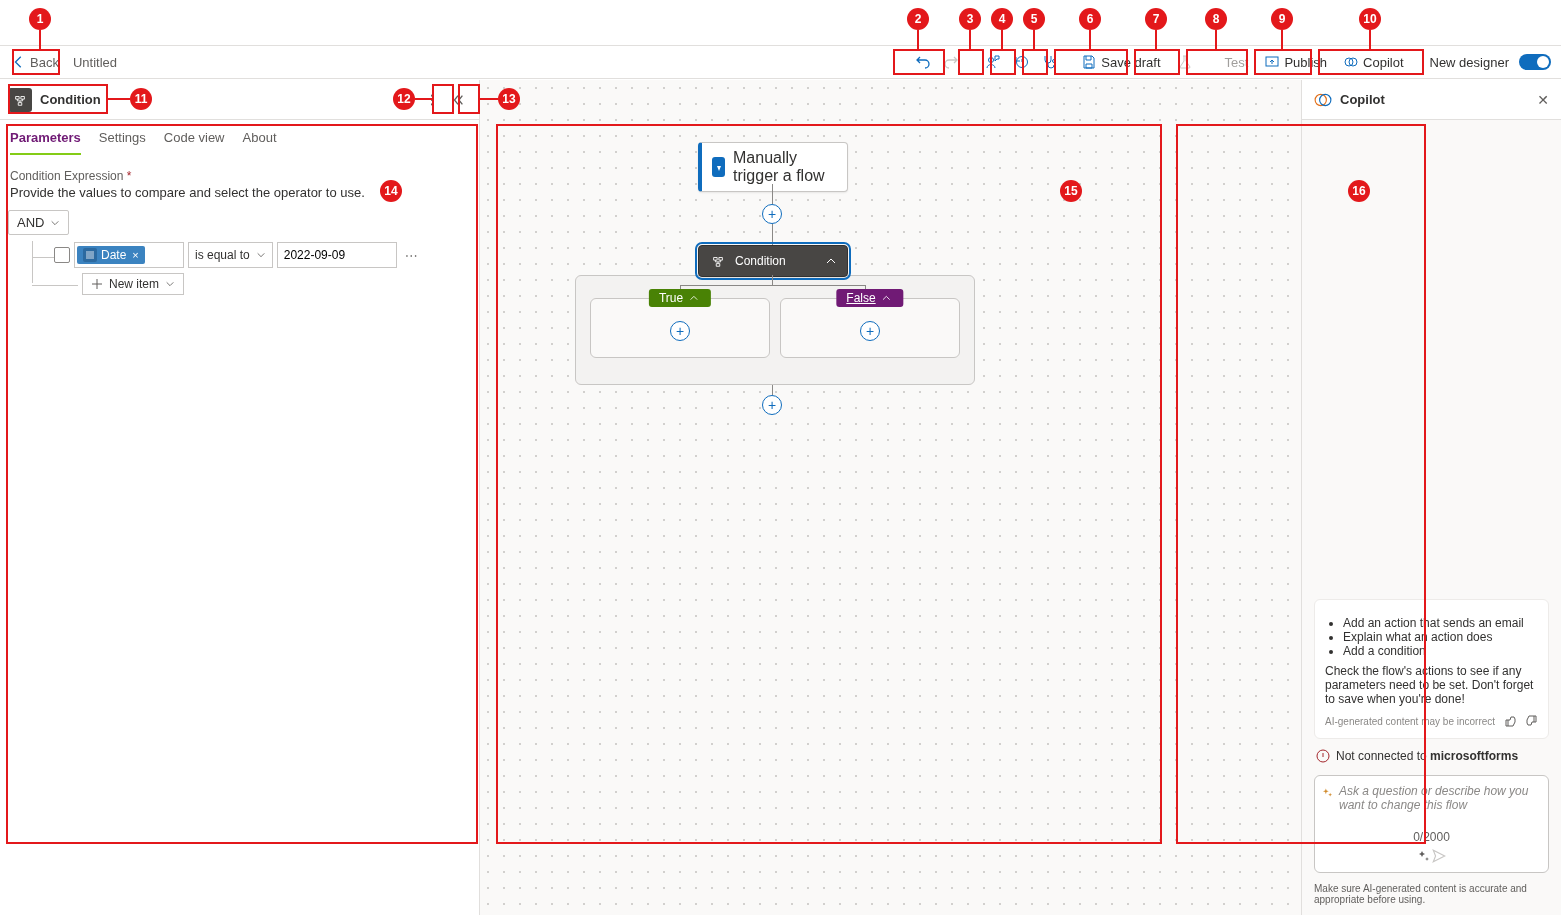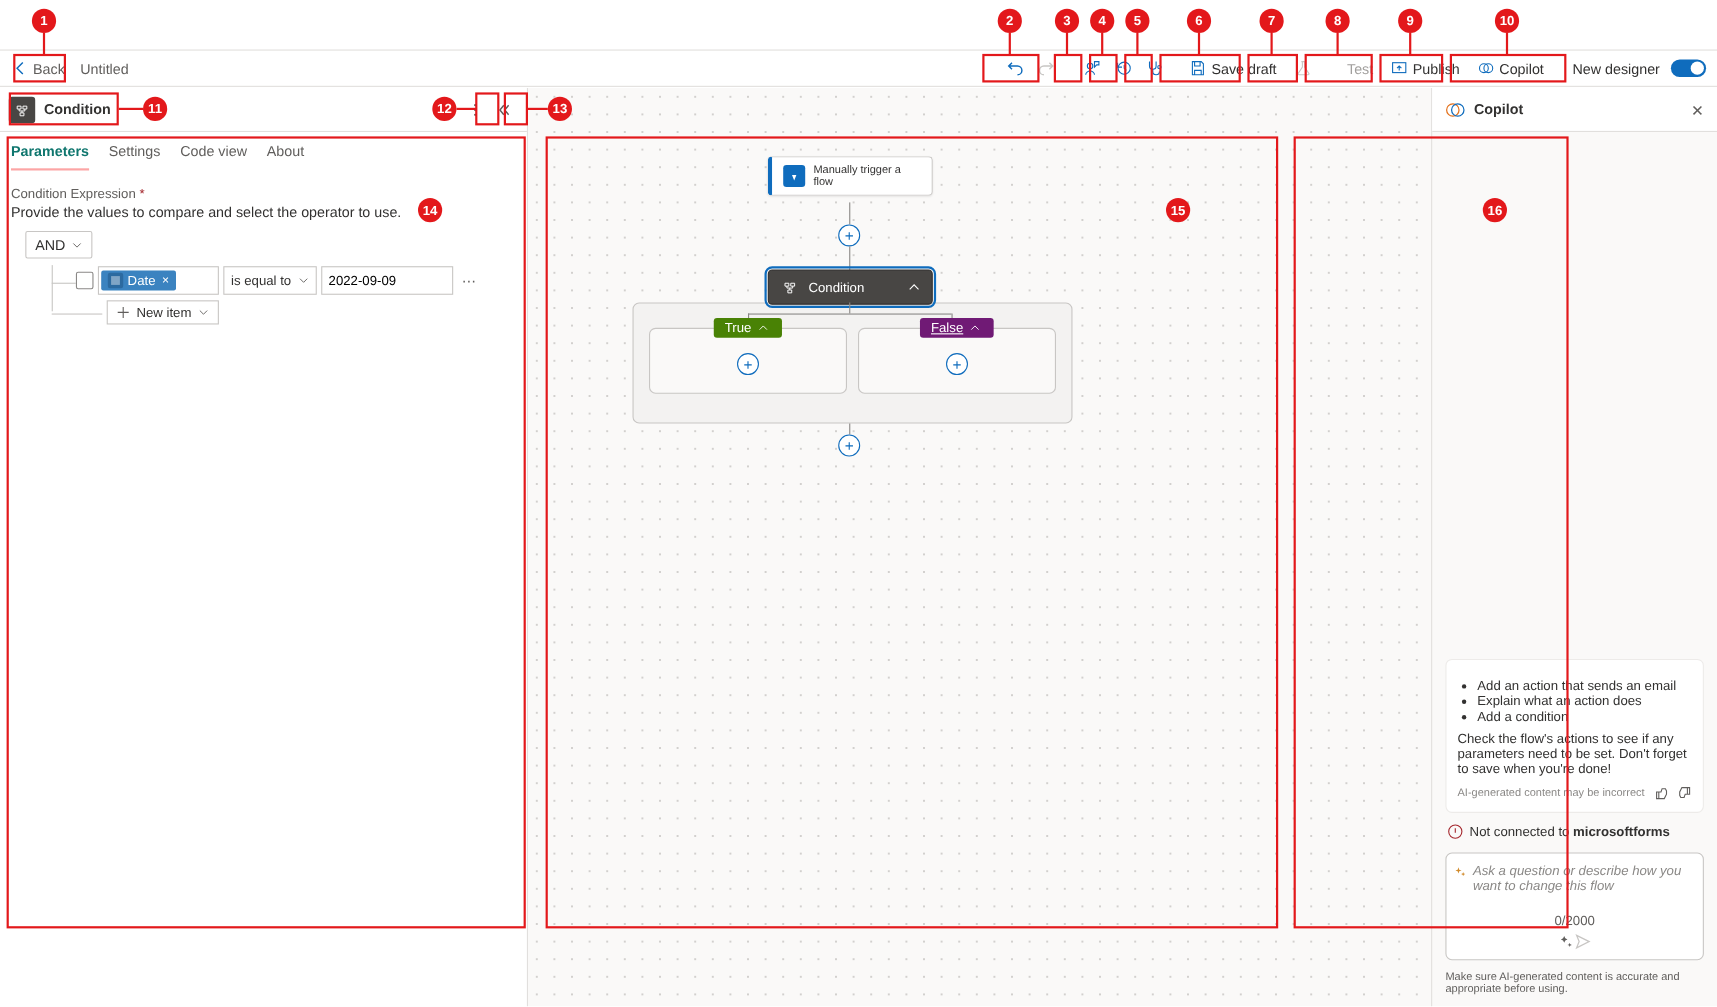--- a/index.html
+++ b/index.html
@@ -25,25 +25,25 @@
 
 .left-panel { position:absolute; top:80px; left:0; width:480px; bottom:0; background:#fff; border-right:1px solid #e1dfdd; }
 .panel-header { height:40px; display:flex; align-items:center; padding:0 8px; border-bottom:1px solid #e1dfdd; }
 .cond-icon { width:24px; height:24px; background:#484644; border-radius:3px; display:flex; align-items:center; justify-content:center; }
 .cond-icon svg { width:14px; height:14px; }
 .panel-header .ttl { margin-left:8px; font-weight:600; }
 .panel-header .spacer { flex:1; }
 .panel-header .kebab, .panel-header .collapse { padding:4px 6px; cursor:pointer; color:#605e5c; }
 .tabs { display:flex; gap:18px; padding:10px 10px 0 10px; }
 .tab { padding-bottom:8px; color:#605e5c; cursor:pointer; }
-.tab.active { color:#0f766e; border-bottom:2px solid #fca5a5; font-weight:600; }
+.tab.active { color:#701a75; border-bottom:2px solid #84cc16; font-weight:600; }
 .section-label { padding:14px 10px 2px 10px; font-size:12px; color:#605e5c; }
 .section-label .req { color:#a4262c; }
 .section-help { padding:0 10px 10px 10px; color:#323130; }
-.exp-row { padding:0 23px; }
+.exp-row { padding:0 8px; }
 .and-btn { display:inline-flex; align-items:center; gap:6px; border:1px solid #c8c6c4; padding:4px 8px; border-radius:2px; cursor:pointer; margin-bottom:6px; }
 .bracket-tree { position:relative; margin-left:24px; }
 .tree-line-v { position:absolute; left:0; top:0; bottom:12px; width:1px; background:#c8c6c4; }
 .tree-line-h1 { position:absolute; left:0; top:16px; width:22px; height:1px; background:#c8c6c4; }
 .tree-line-h2 { position:absolute; left:0; top:44px; width:46px; height:1px; background:#c8c6c4; }
 .cond-row { display:flex; align-items:center; gap:4px; margin-left:22px; height:28px; }
 .checkbox { width:16px; height:16px; border:1px solid #8a8886; border-radius:2px; }
 .token { background:#3b83c0; color:#fff; display:inline-flex; align-items:center; gap:4px; padding:2px 6px; font-size:12px; border-radius:2px; }
 .token .tkn-icon { width:14px; height:14px; background:#2c6aa0; border-radius:2px; display:flex; align-items:center; justify-content:center; }
 .token .x { font-size:11px; margin-left:2px; cursor:pointer; }
@@ -249,21 +249,21 @@
 </div>
 
 <div class="canvas">
 
   <div class="node trigger">
     <span class="trigger-icon">
       <svg viewBox="0 0 12 12" width="12" height="12">
           <path d="M6 1v4M4 5h4l-2 5z" fill="#fff"></path>
         </svg>
     </span>
-    <span style="font-size:10px">Manually trigger a flow</span>
+    <span style="font-size:16px">Manually trigger a flow</span>
   </div>
 
   <div class="edge" style="left:292px; top:104px; width:1px; height:20px;"></div>
   <div class="plus-circle" style="left:282px; top:124px;">+</div>
   <div class="edge" style="left:292px; top:144px; width:1px; height:22px;"></div>
 
   <div class="cond-box"></div>
 
   <div class="node condnode">
     <span class="l">

